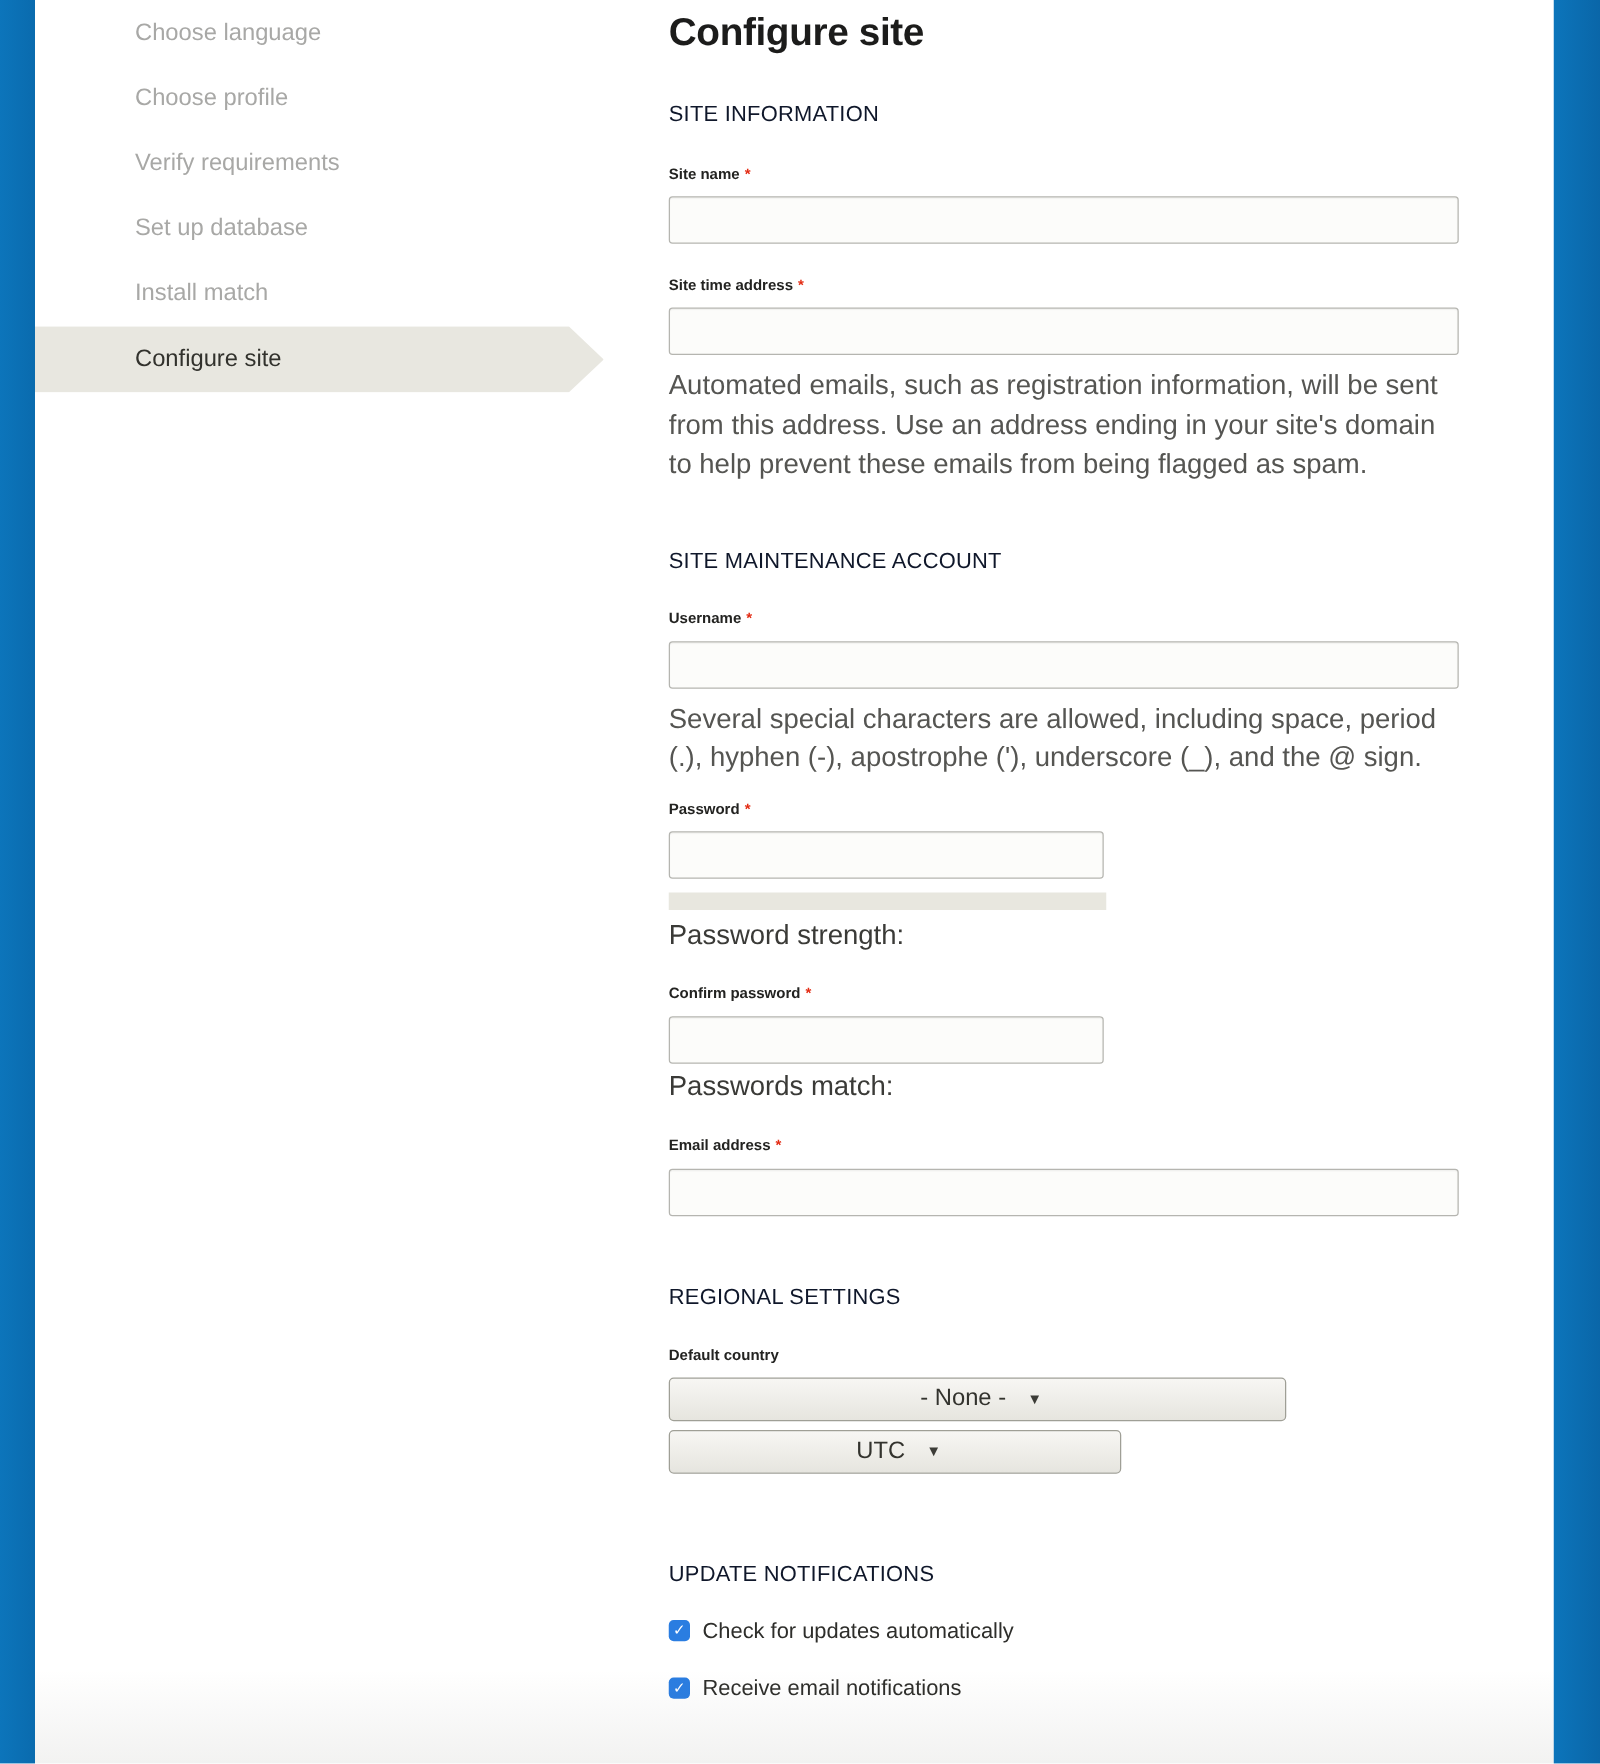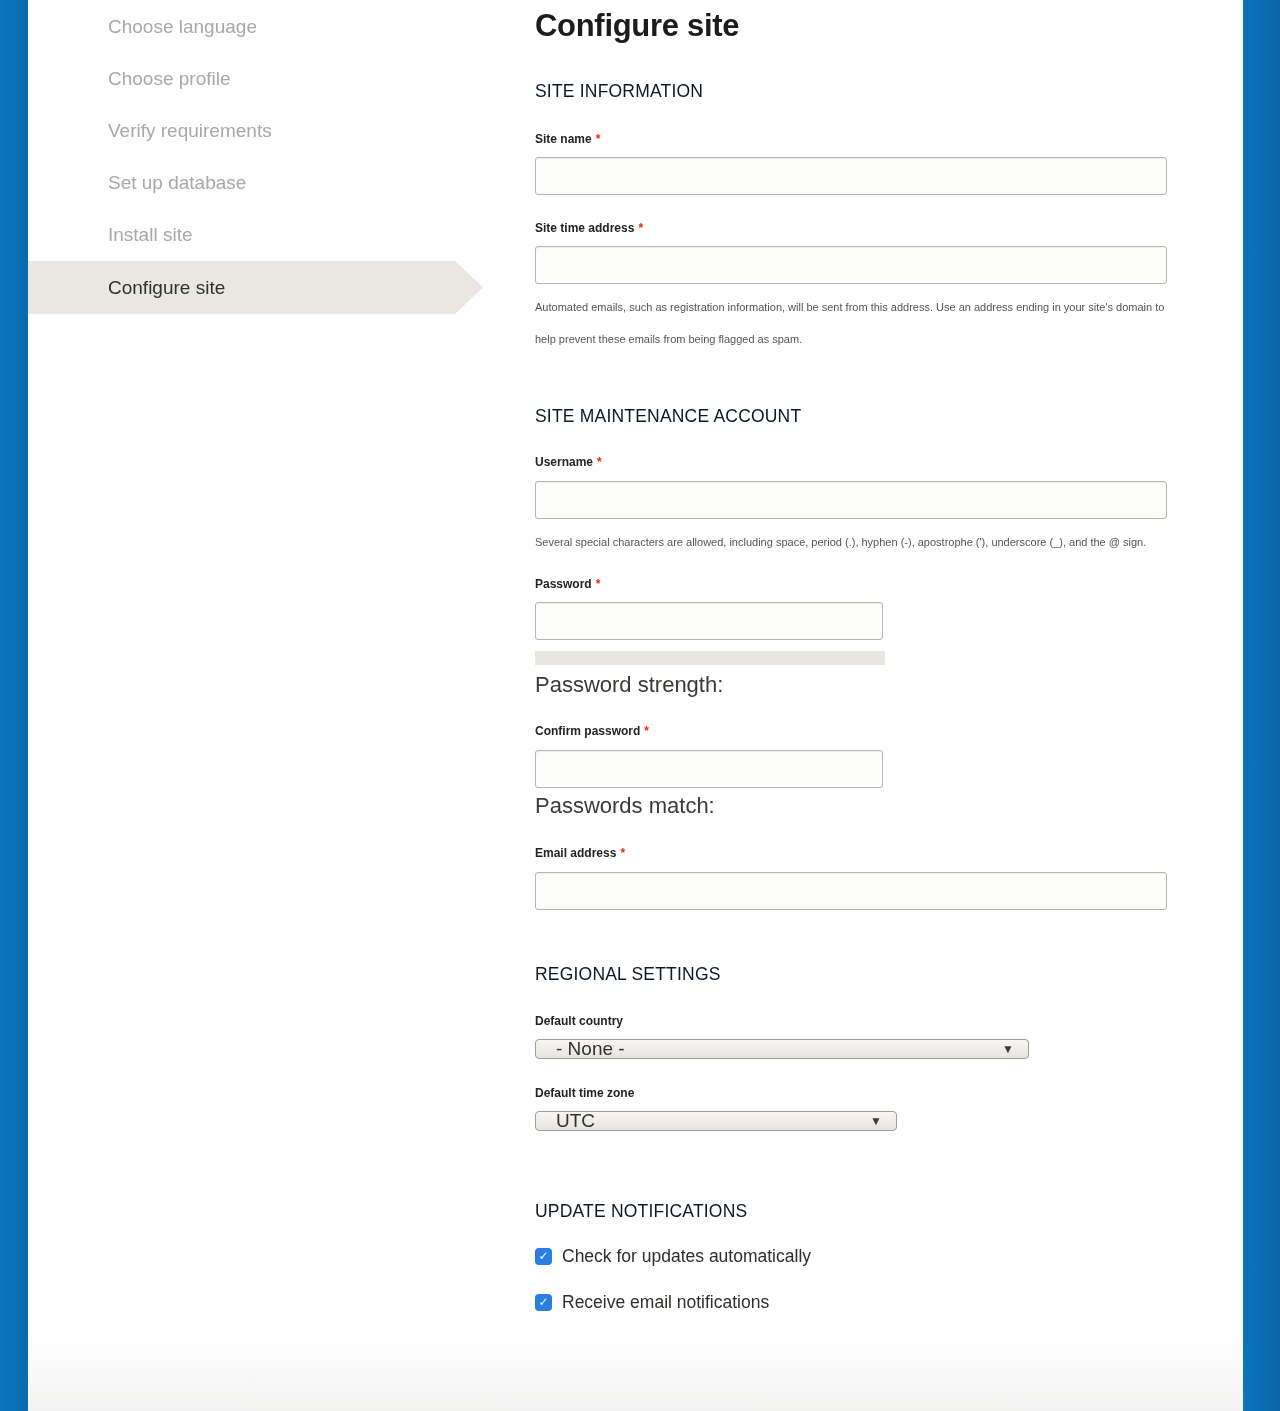--- a/index.html
+++ b/index.html
@@ -58,27 +58,27 @@
   .req { color: #e32b13; font-weight: bold; margin-left: 4px; }
   .text-input {
     display: block; width: 100%; height: 38px; box-sizing: border-box;
     background: #fcfcfa; border: 1px solid #b5b5b0; border-radius: 3px;
     padding: 0 10px; font-size: 17px; color: #333330;
     box-shadow: inset 0 1px 1px rgba(0,0,0,0.05);
     font-family: "Liberation Sans", "DejaVu Sans", sans-serif;
   }
   .text-input.narrow { width: 348px; }
   .description {
-    margin: 8px 0 0; font-size: 11px; color: #555552; line-height: 31.5px;
+    margin: 8px 0 0; font-size: 22px; color: #555552; line-height: 31.5px;
   }
   .strength-bar { width: 350px; height: 14px; background: #e8e7df; }
   .inline-note { font-size: 22px; color: #3a3a37; line-height: 22px; }
   .select {
-    display: flex; align-items: center; justify-content: space-between;
-    box-sizing: border-box; height: 20px; padding: 0 14px 0 20px;
+    display: flex; align-items: center; justify-content: center;
+    box-sizing: border-box; height: 35px; padding: 0 14px 0 20px;
     background: linear-gradient(180deg, #f7f6f3, #e6e5df);
     border: 1px solid #9f9f96; border-radius: 4px;
     font-size: 19px; color: #33332e;
     cursor: default;
     gap: 17px;
   }
   .select .caret { font-size: 12px; color: #3c3c37; }
   .select.country { width: 494px; }
   .select.timezone { width: 362px; }
   .check-row { display: flex; align-items: center; font-size: 17.5px; color: #2e2e2b; }
@@ -104,21 +104,21 @@
     <div class="step">
       <span>Choose profile</span>
     </div>
     <div class="step">
       <span>Verify requirements</span>
     </div>
     <div class="step">
       <span>Set up database</span>
     </div>
     <div class="step">
-      <span>Install site</span>
+      <span>Install match</span>
     </div>
     <div class="step active">
       <span>Configure site</span>
     </div>
   </nav>
 
   <main class="main">
 
     <h1 class="page-title">Configure site</h1>
 
@@ -162,21 +162,20 @@
     <input type="text" class="text-input" style="margin-top: 8px;" value="">
 
     <h2 class="section-heading" style="margin-top:53px;">REGIONAL SETTINGS</h2>
 
     <div class="field-label" style="margin-top:25px;">Default country</div>
     <div class="select country" style="margin-top:7px;">
       <span>- None -</span>
       <span class="caret">▼</span>
     </div>
 
-    <div class="field-label" style="margin-top:23px;">Default time zone</div>
     <div class="select timezone" style="margin-top:7px;">
       <span>UTC</span>
       <span class="caret">▼</span>
     </div>
 
     <h2 class="section-heading" style="margin-top:69px;">UPDATE NOTIFICATIONS</h2>
 
     <div class="check-row" style="margin-top:24px;">
       <span class="checkbox">✓</span>
       <span>Check for updates automatically</span>

